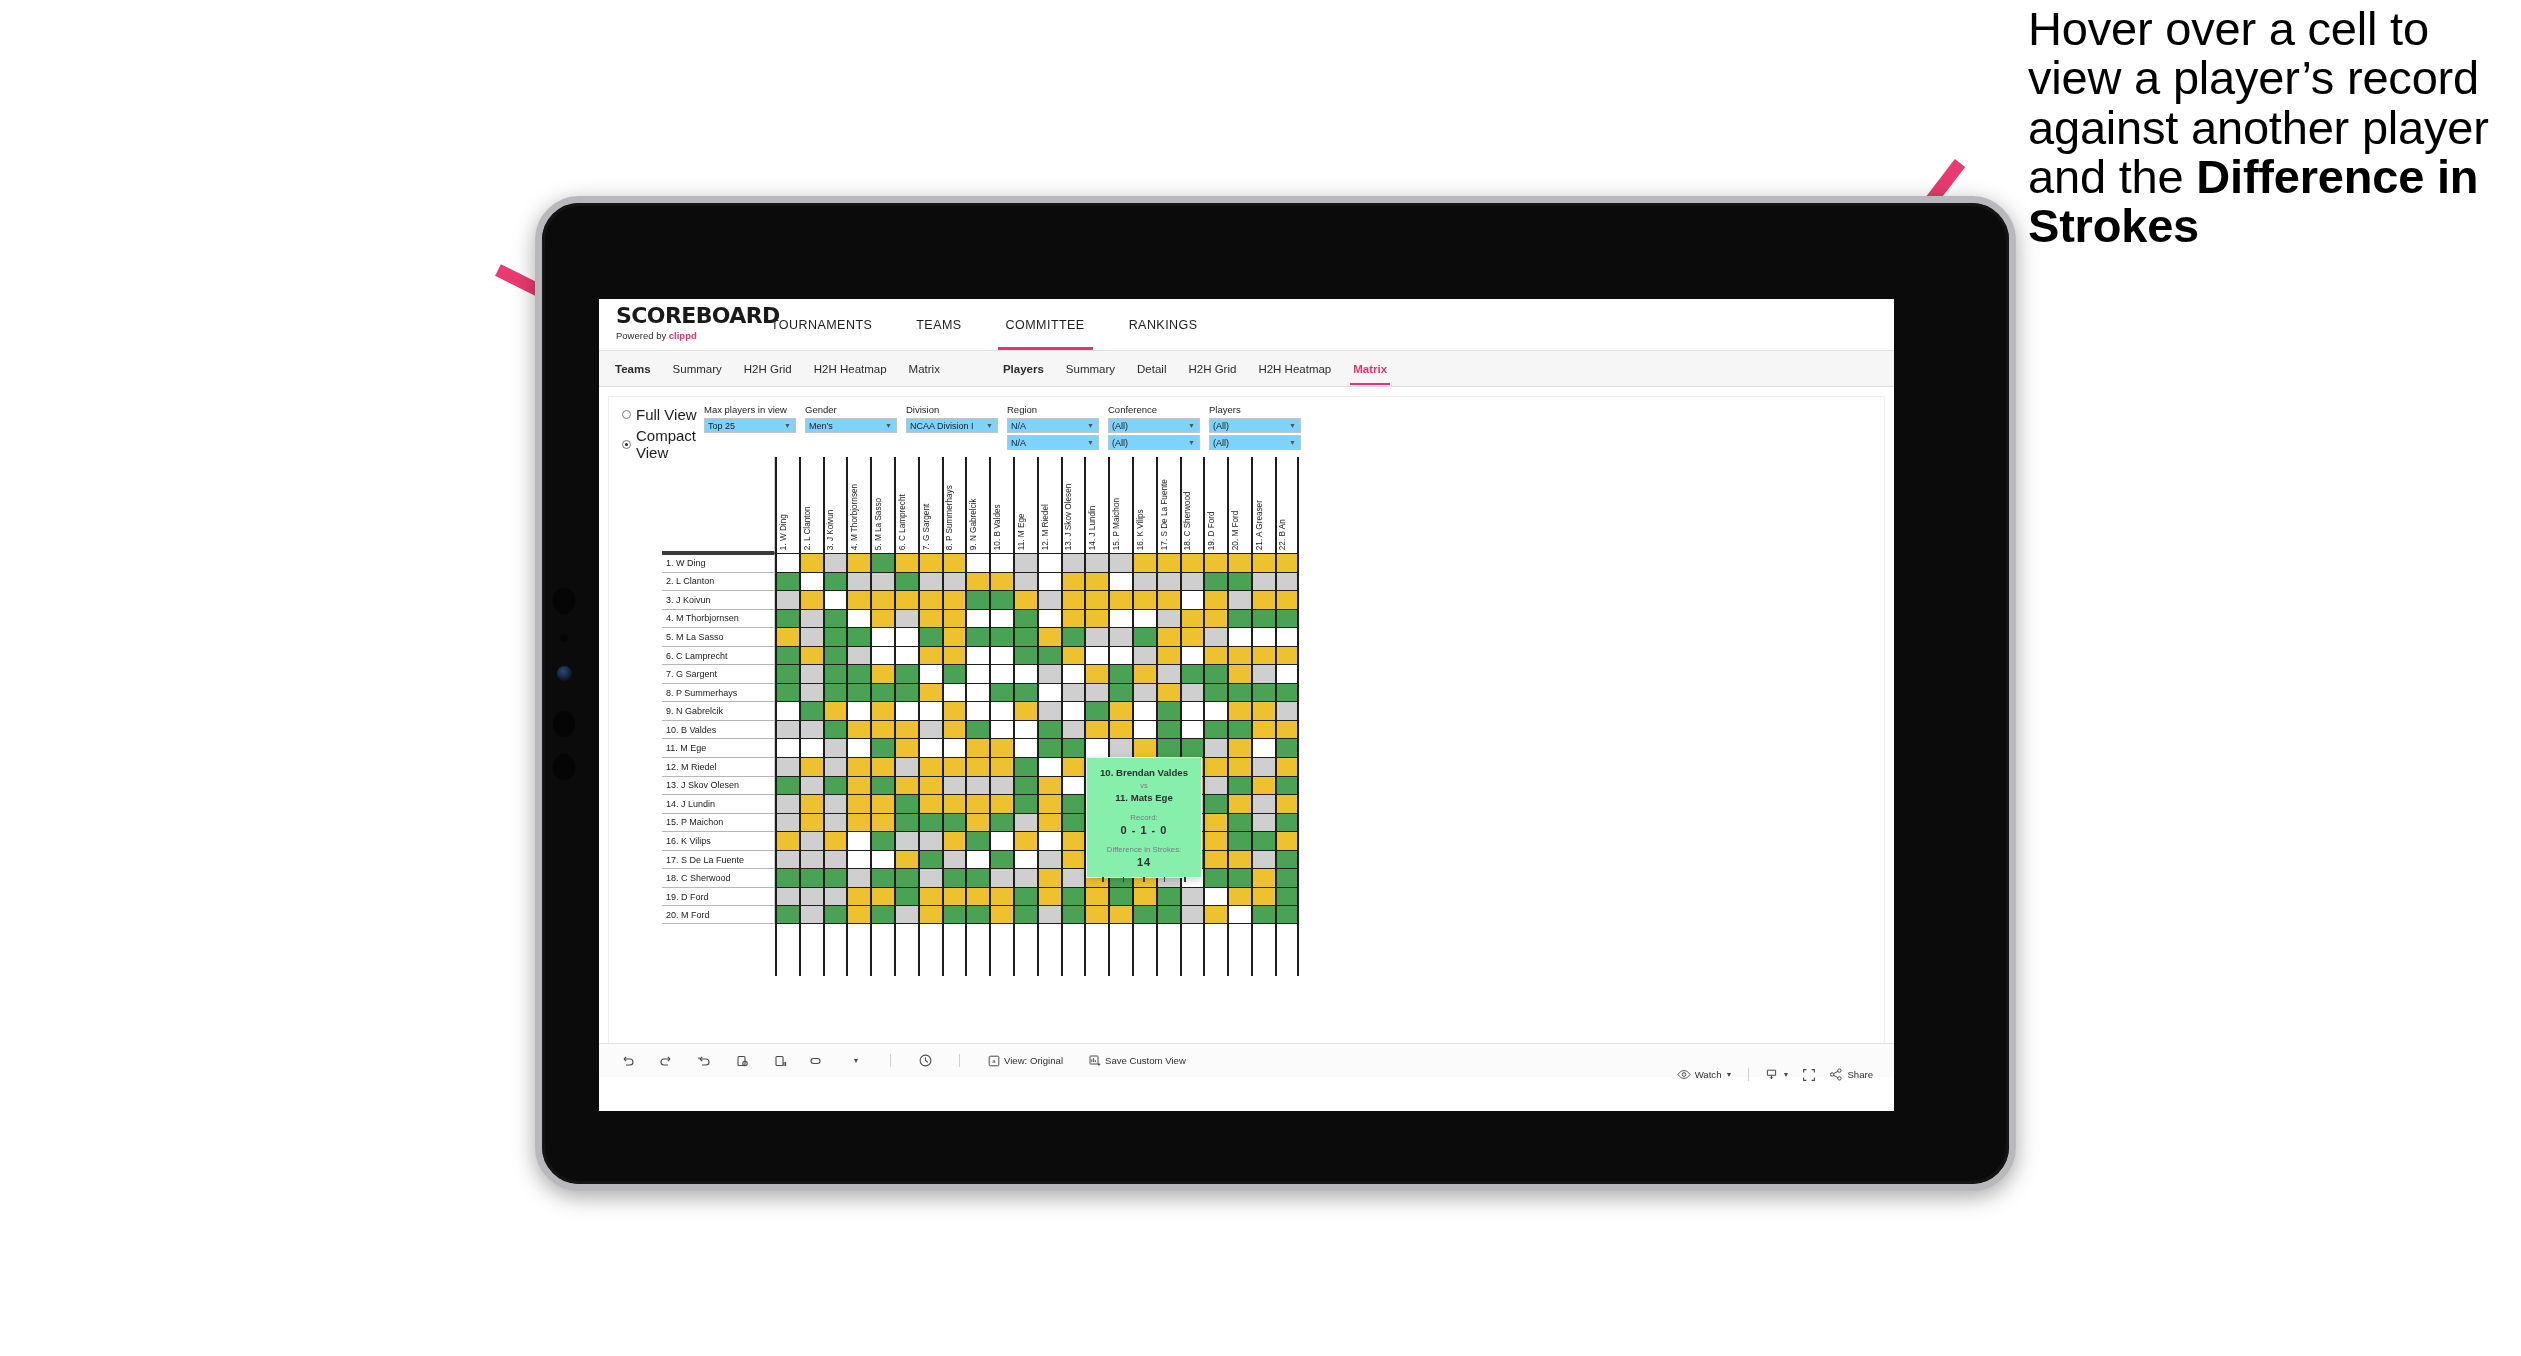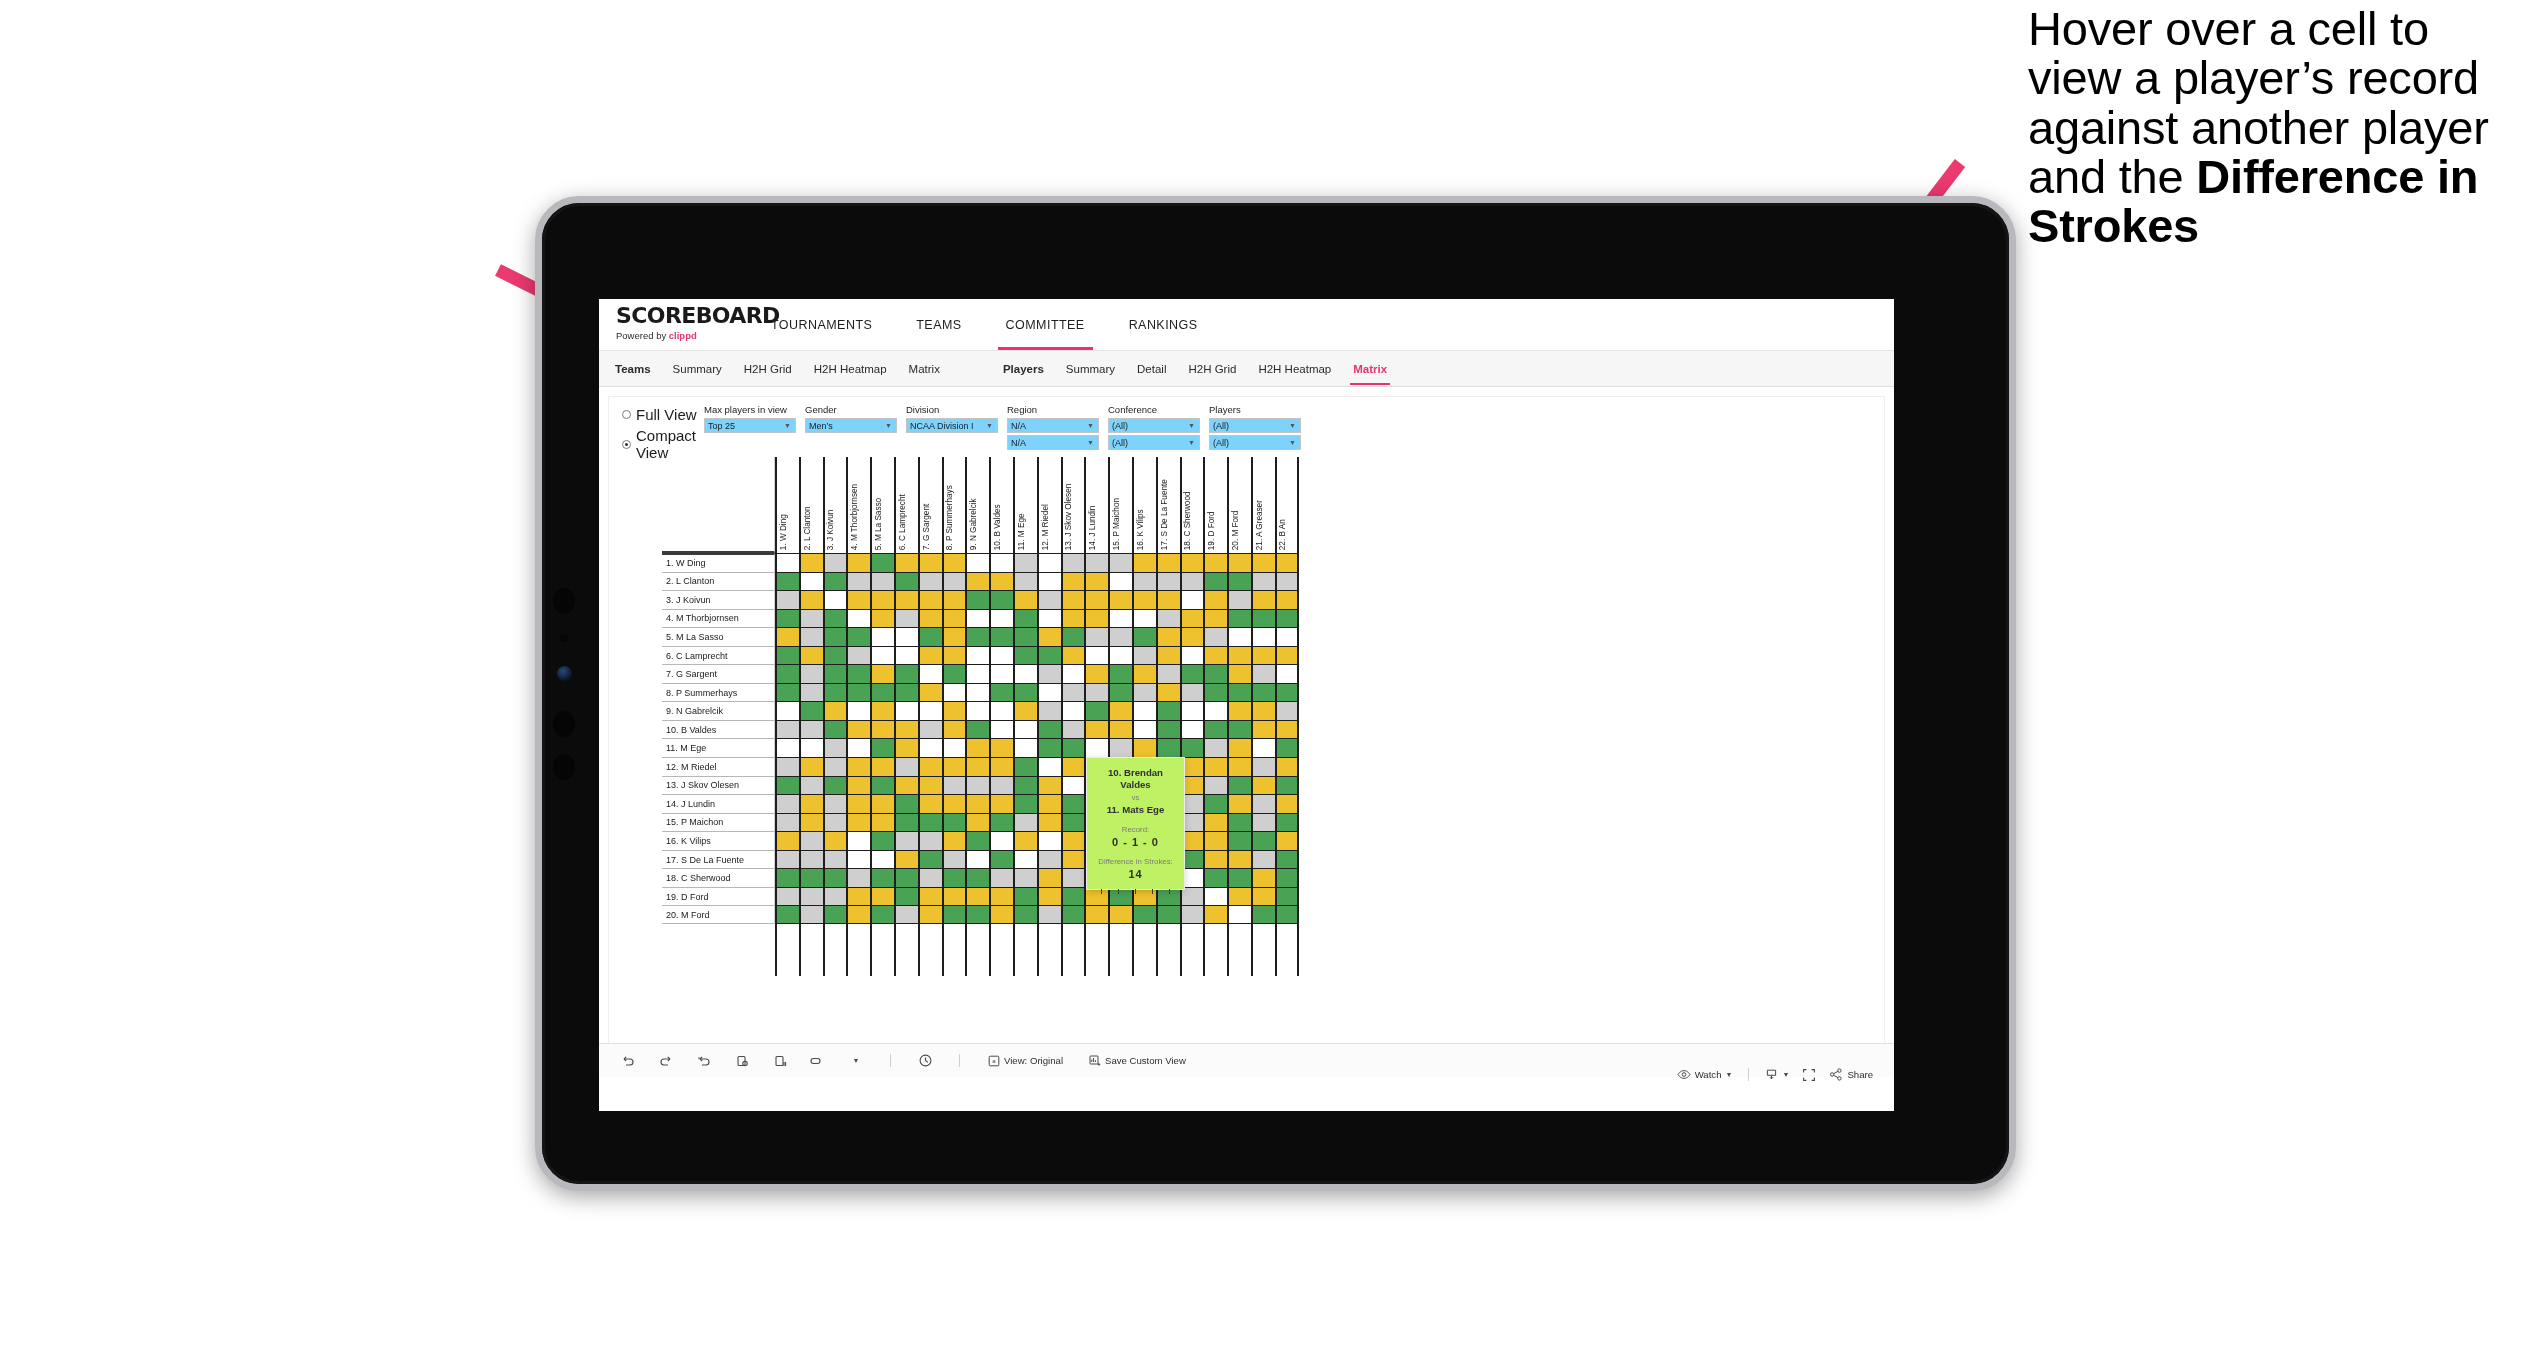--- a/index.html
+++ b/index.html
@@ -128,22 +128,22 @@
   .mx-tail { display:flex; height:52px; margin-left:113px; }
   .mx-tailcell { width:23.8px; flex:none; border-left:2px solid #1e1e1e; }
   .mx-tailcell:last-child { border-right:2px solid #1e1e1e; }
 
   .hscroll { position:absolute; left:126px; right:2px; bottom:1px; height:9px;
              background:#f2f2f2; }
   .hscroll .thumb { position:absolute; left:0; top:0; height:9px; width:86%;
                     background:#dedede; }
 
   
-  .tooltip { position:absolute; left:424px; top:300px; width:99px;
-             background:#bef264; border:1px solid #ededed;
+  .tooltip { position:absolute; left:424px; top:300px; width:116px;
+             background:#86efac; border:1px solid #ededed;
              box-shadow:0 2px 7px rgba(0,0,0,.18);
              padding:9px 5px 9px 5px; text-align:center; z-index:40; }
   .tt-name { font-size:9.6px; font-weight:700; color:#2f2f2f; line-height:1.25; }
   .tt-vs { font-size:7.5px; color:#7b7b7b; margin:2px 0; }
   .tt-sep { height:9px; }
   .tt-cap { font-size:7.8px; color:#7b7b7b; }
   .tt-val { font-size:11px; font-weight:700; color:#2f2f2f; margin-top:2px;
             letter-spacing:1px; }
   .tt-ticks { position:absolute; left:6px; right:6px; bottom:-5px; height:5px;
               display:flex; justify-content:space-around; }

